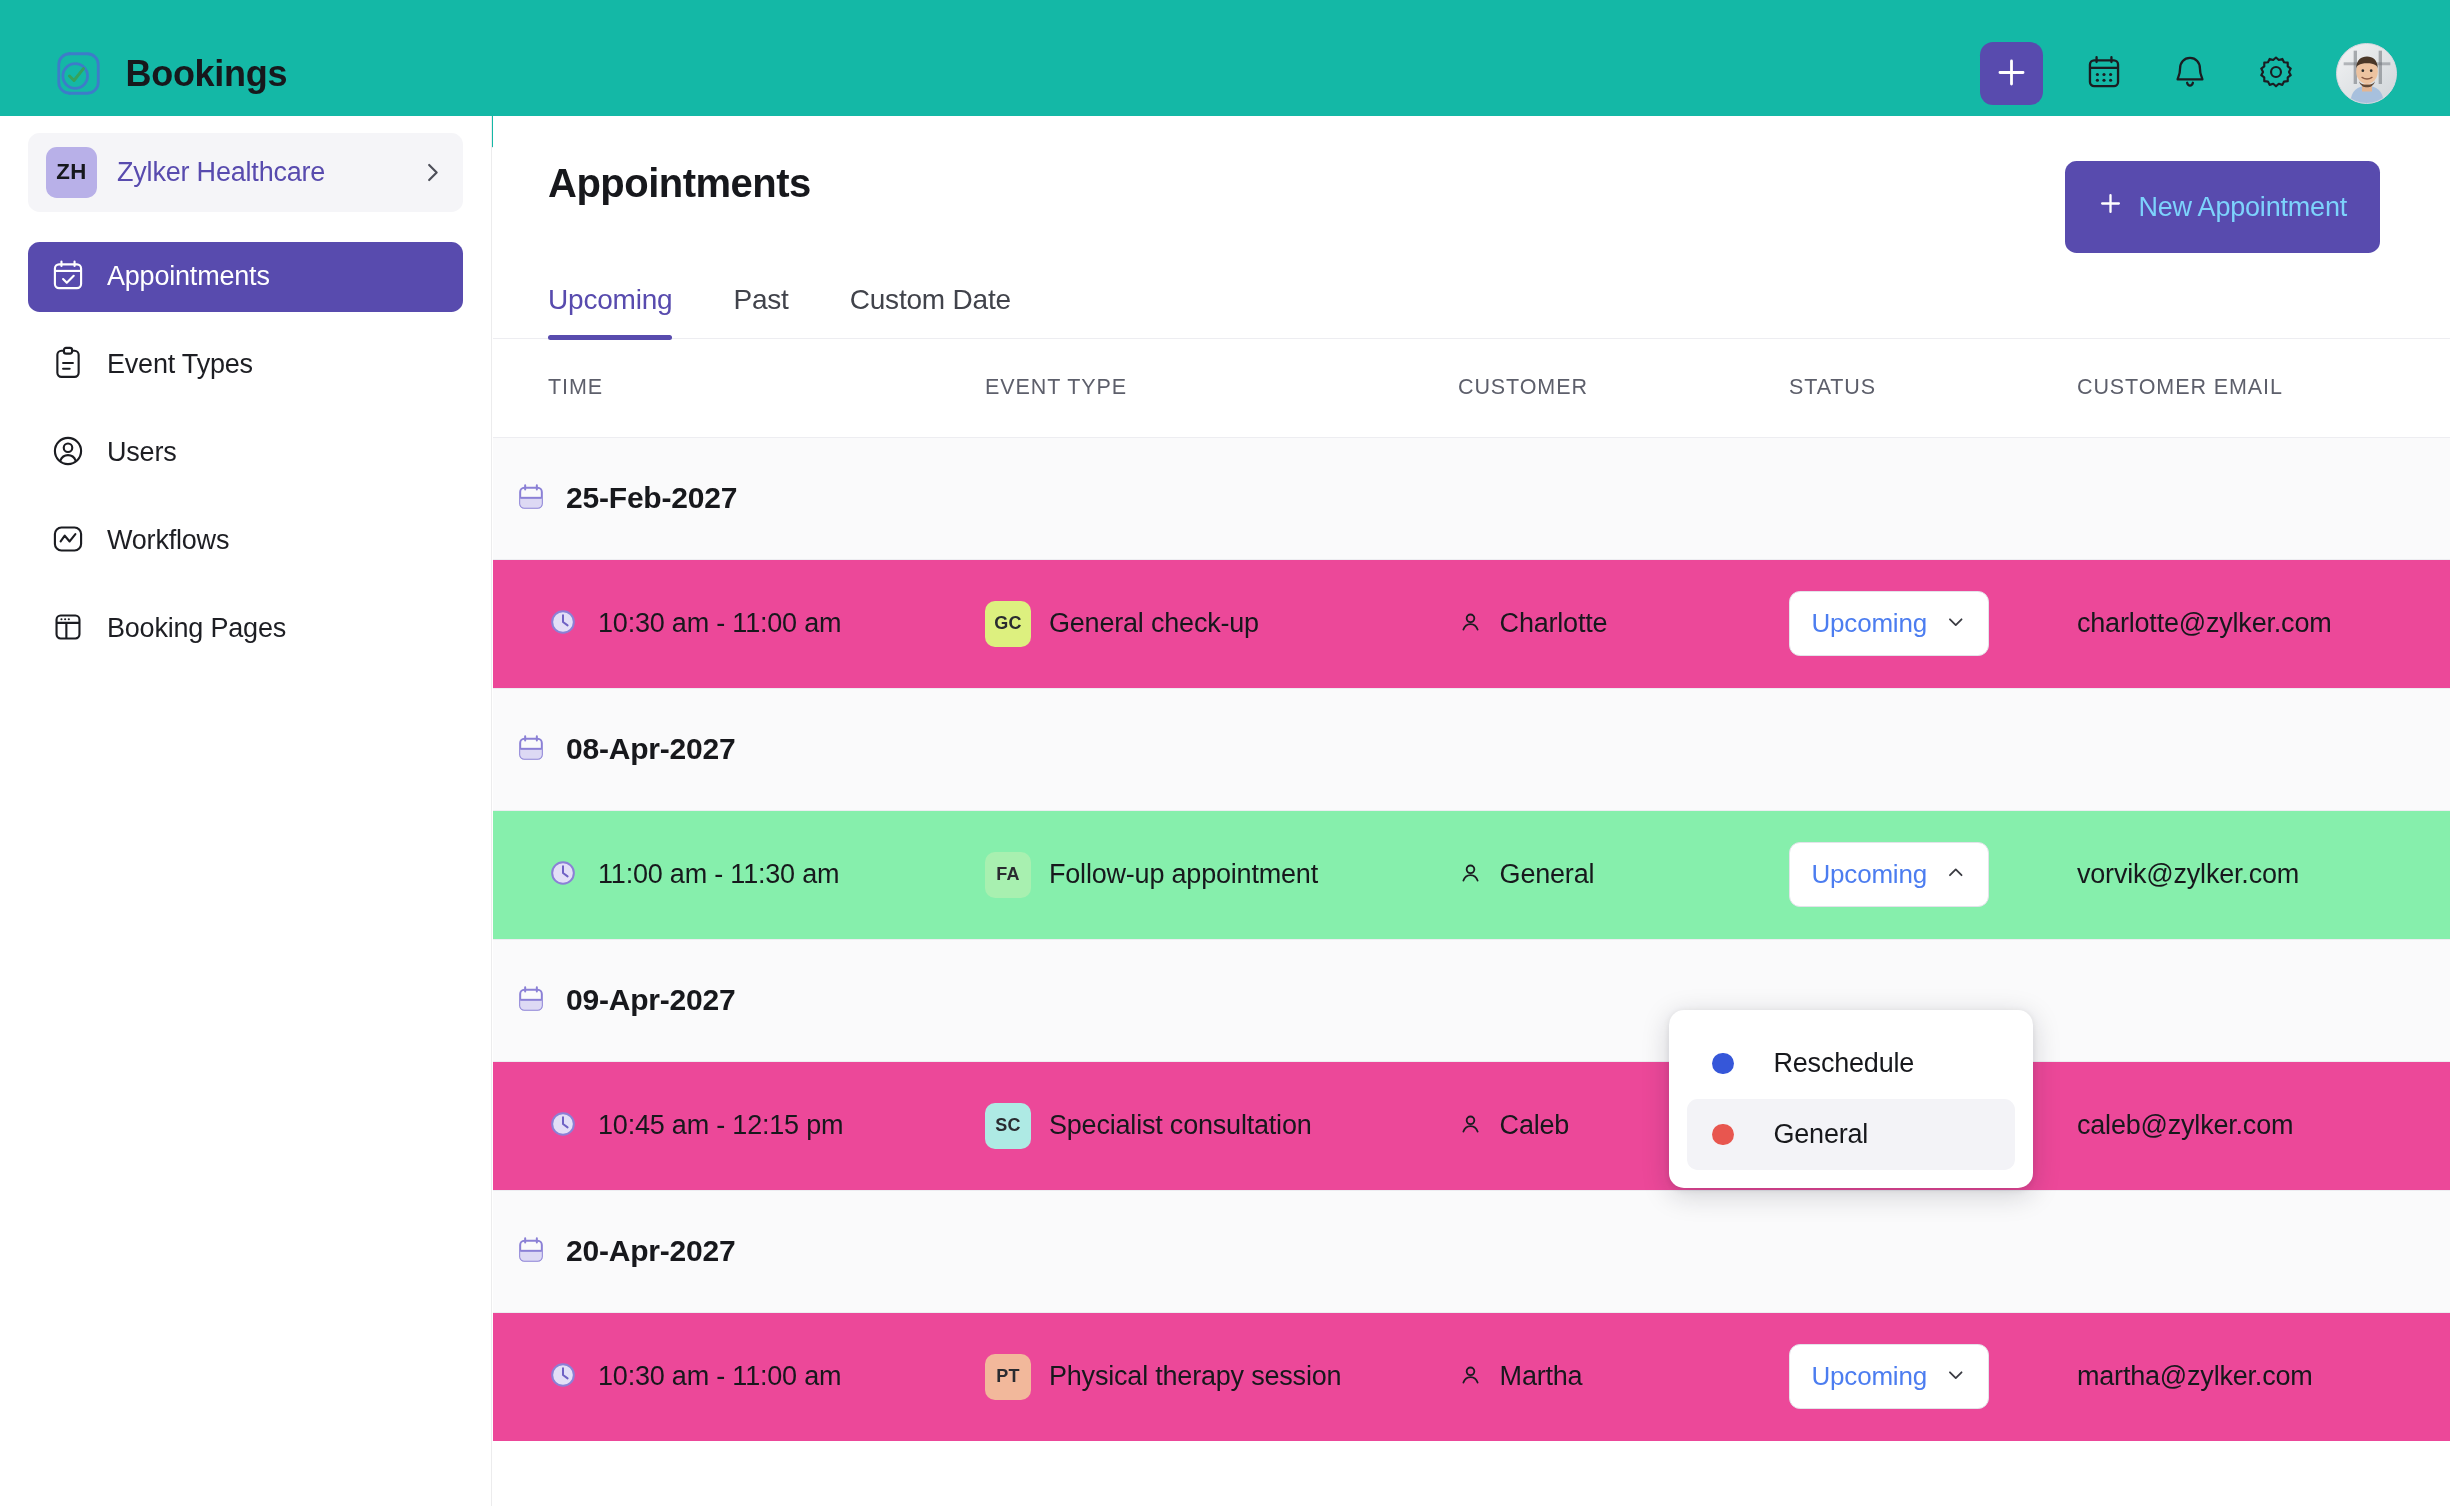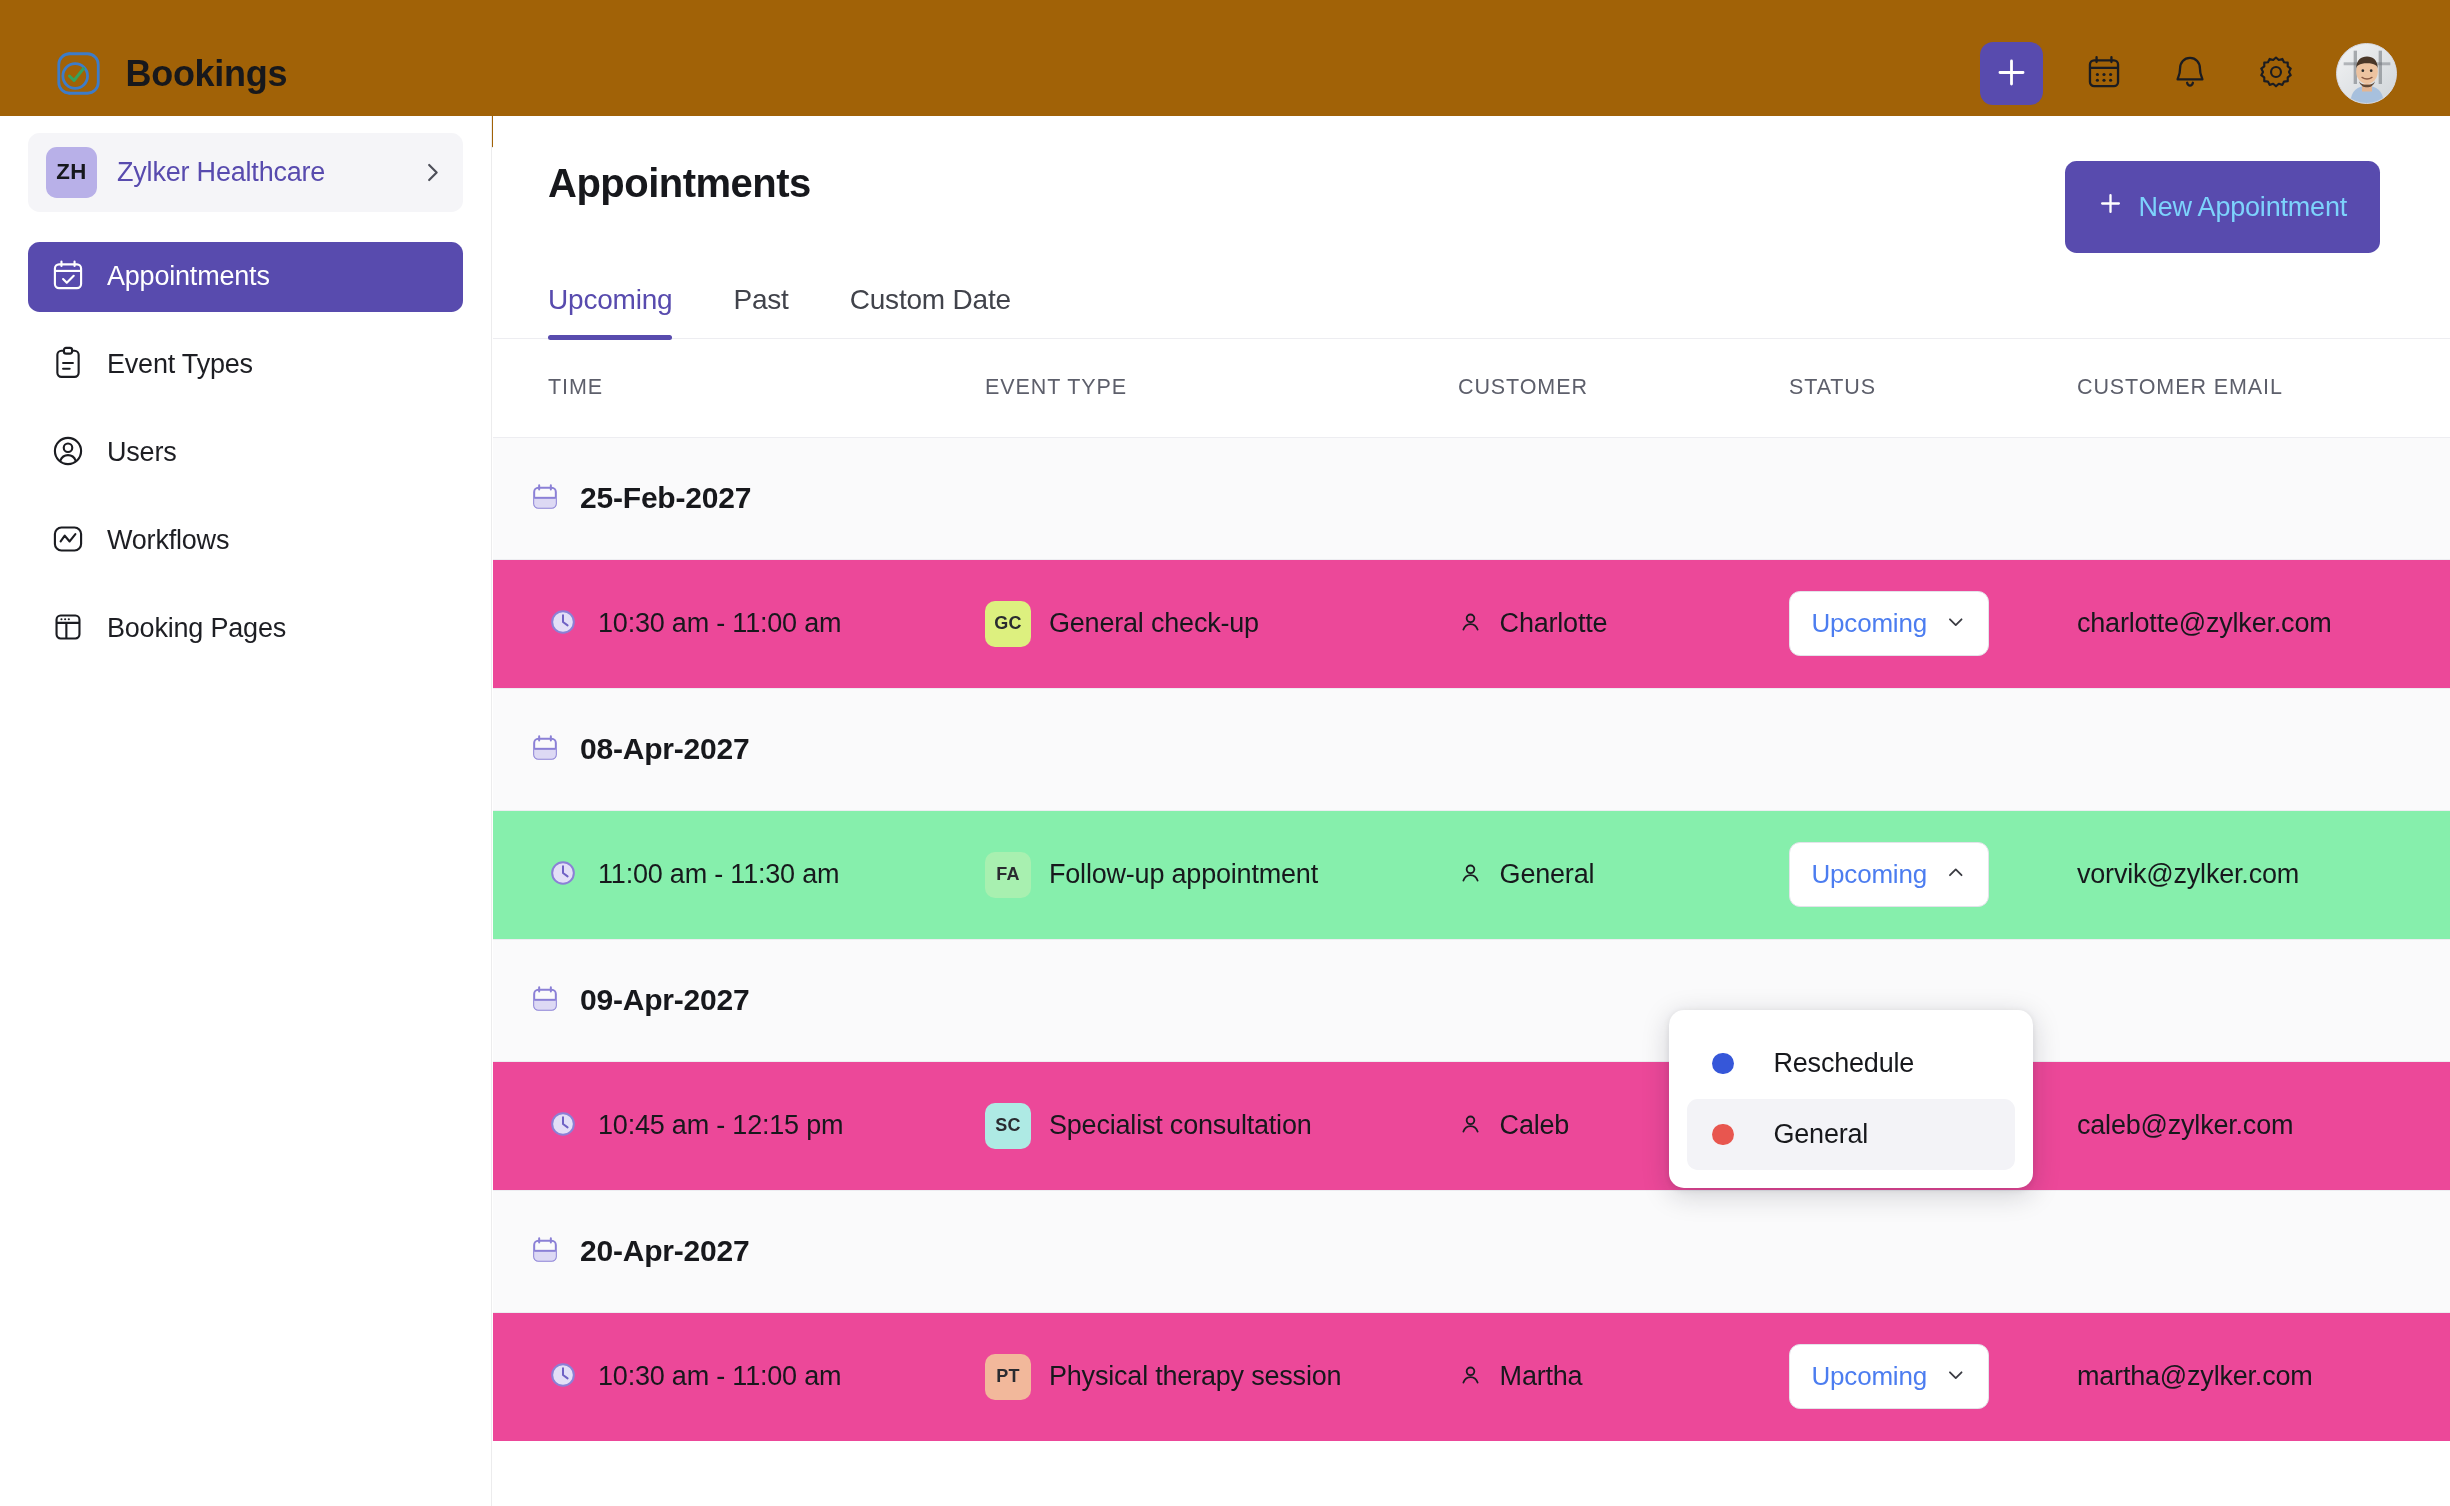--- a/index.html
+++ b/index.html
@@ -7,21 +7,21 @@
     width: 2450px; height: 1506px;
     background: #ffffff;
     font-family: "Liberation Sans", sans-serif;
     overflow: hidden;
   }
   body { position: relative; }
 
   
   .topbar {
     position: absolute; left: 0; top: 0; width: 2450px; height: 148px;
-    background: #a16207;
+    background: #14b8a6;
     border-bottom: 1.7px solid #e8e8ee;
     display: flex; align-items: center; text-align: right;
   }
   .brand { display: flex; align-items: center; gap: 21.5px; padding-left: 53px; }
   .brand-logo { width: 51px; height: 51px; display: block; }
   .brand-name {
     font-size: 36px; font-weight: 600; color: #17181c; letter-spacing: -0.3px;
   }
   .topbar-actions {
     margin-left: auto; display: flex; align-items: center; gap: 35px; padding-right: 53px;
@@ -112,21 +112,21 @@
   .th {
     font-size: 21.5px; color: #5d5f6b; letter-spacing: 0.9px; font-weight: 400;
   }
   .col-time   { width: 437px; flex: none; }
   .col-event  { width: 473px; flex: none; }
   .col-cust   { width: 331px; flex: none; }
   .col-status { width: 288px; flex: none; }
   .col-email  { flex: 1 1 auto; }
 
   .date-row {
-    display: flex; align-items: center; height: 122px; padding-left: 37px;
+    display: flex; align-items: center; height: 122px; padding-left: 23px;
     background: #fafafb; border-top: 1.7px solid #ededf1;
   }
   .date-inner { display: flex; align-items: center; gap: 20px; }
   .date-text {
     font-size: 30px; font-weight: 600; color: #17181c; letter-spacing: -0.2px;
   }
 
   .appt-row {
     display: flex; align-items: center; height: 129px; padding-left: 55px;
     border-top: 1.7px solid #ededf1; background: #ec4899;

